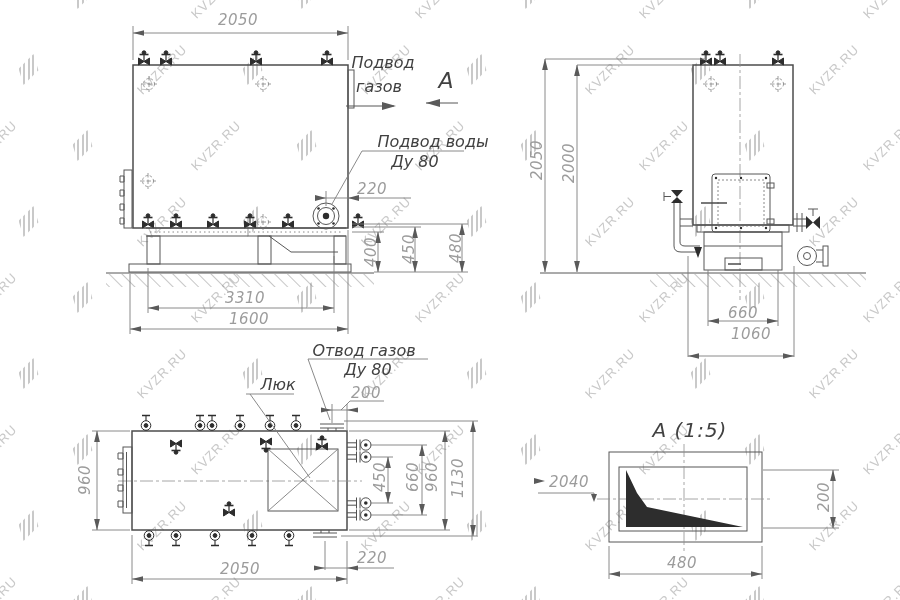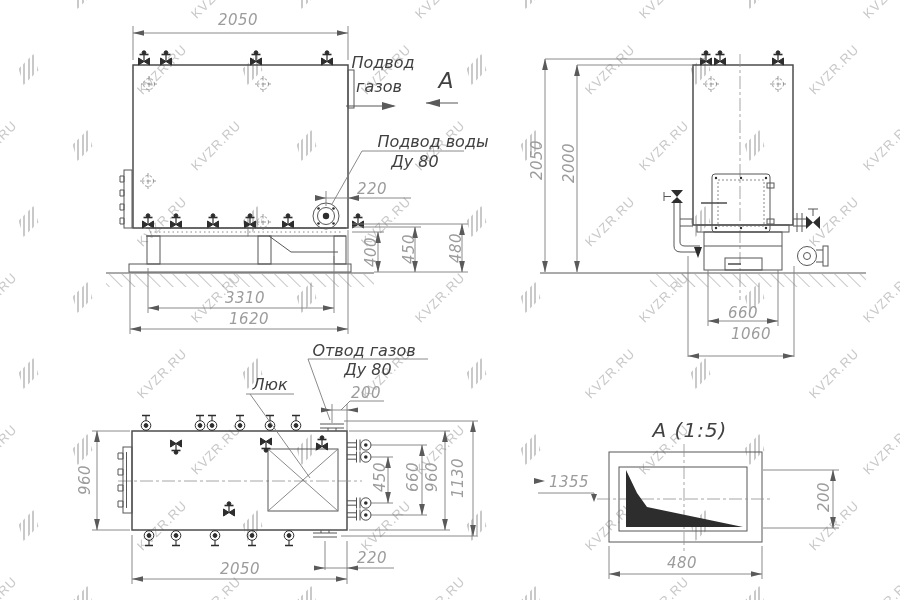--- a/index.html
+++ b/index.html
@@ -343,37 +343,37 @@
     <div class="t ctr lbl" style="left:383px;top:62px">Подвод</div>
     <div class="t ctr lbl" style="left:379px;top:86px">газов</div>
     <div class="t ctr big" style="left:446px;top:80px">А</div>
     <div class="t ctr lbl" style="left:433px;top:141px">Подвод воды</div>
     <div class="t ctr lbl" style="left:415px;top:161px">Ду 80</div>
     <div class="t ctr dim" style="left:372px;top:189px">220</div>
     <div class="t rot dim" style="left:371px;top:252px">400</div>
     <div class="t rot dim" style="left:409px;top:249px">450</div>
     <div class="t rot dim" style="left:456px;top:248px">480</div>
     <div class="t ctr dim" style="left:245px;top:298px">3310</div>
-    <div class="t ctr dim" style="left:249px;top:319px">1620</div>
+    <div class="t ctr dim" style="left:249px;top:319px">1600</div>
 
     <div class="t rot dim" style="left:537px;top:160px">2050</div>
     <div class="t rot dim" style="left:569px;top:163px">2000</div>
     <div class="t ctr dim" style="left:743px;top:313px">660</div>
     <div class="t ctr dim" style="left:751px;top:334px">1060</div>
 
     <div class="t ctr lbl" style="left:364px;top:350px">Отвод газов</div>
     <div class="t ctr lbl" style="left:368px;top:369px">Ду 80</div>
-    <div class="t ctr lbl" style="left:270px;top:384px">Люк</div>
+    <div class="t ctr lbl" style="left:278px;top:384px">Люк</div>
     <div class="t ctr dim" style="left:366px;top:393px">200</div>
     <div class="t rot dim" style="left:380px;top:477px">450</div>
     <div class="t rot dim" style="left:413px;top:477px">660</div>
     <div class="t rot dim" style="left:432px;top:477px">960</div>
     <div class="t rot dim" style="left:458px;top:478px">1130</div>
     <div class="t rot dim" style="left:85px;top:480px">960</div>
     <div class="t ctr dim" style="left:372px;top:558px">220</div>
     <div class="t ctr dim" style="left:240px;top:569px">2050</div>
 
     <div class="t ctr ttl" style="left:690px;top:430px">А  (1:5)</div>
-    <div class="t ctr dim" style="left:569px;top:482px">1355</div>
+    <div class="t ctr dim" style="left:569px;top:482px">2040</div>
     <div class="t rot dim" style="left:824px;top:497px">200</div>
     <div class="t ctr dim" style="left:682px;top:563px">480</div>
   </div>
 </div>
 
 </body></html>

